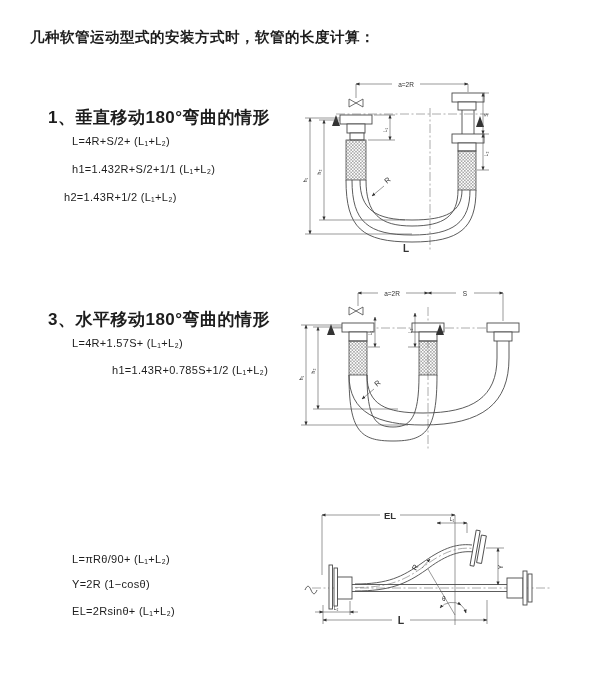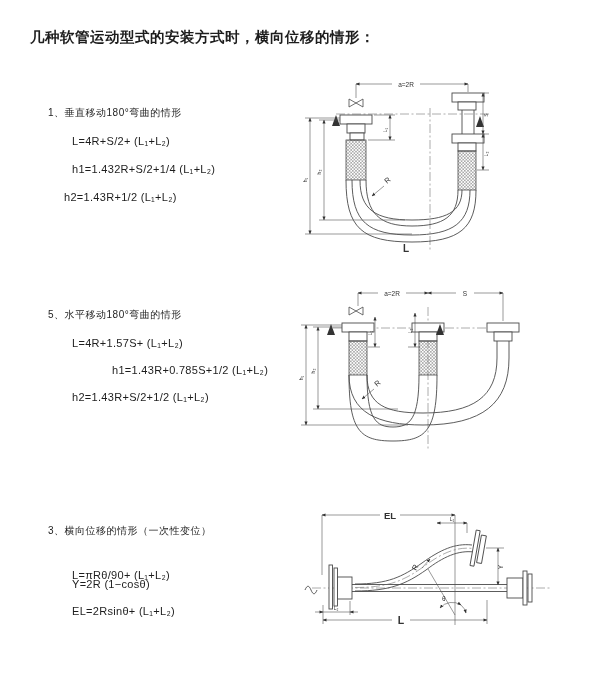--- a/index.html
+++ b/index.html
@@ -1,51 +1,49 @@
 <!DOCTYPE html>
 <html><head>
 <meta charset="utf-8">
 <style>
   html,body{margin:0;padding:0;background:#ffffff;}
   .page{position:relative;width:600px;height:675px;background:#ffffff;overflow:hidden;
         font-family:"Liberation Sans","DejaVu Sans",sans-serif;color:#1d1d1d;}
   .t{position:absolute;white-space:nowrap;}
   .title{font-size:14.5px;font-weight:600;letter-spacing:0.5px;}
-  .heading{font-size:10px;font-weight:400;letter-spacing:0.5px;}
+  .heading{font-size:17px;font-weight:700;letter-spacing:0.5px;}
   .formula{font-size:11px;font-weight:500;letter-spacing:0.3px;}
   svg{position:absolute;overflow:visible;}
   svg text{font-family:"Liberation Sans","DejaVu Sans",sans-serif;fill:#333;}
   .obj{stroke:#4a4a4a;stroke-width:0.9;fill:none;}
   .objf{stroke:#4a4a4a;stroke-width:0.9;fill:#ffffff;}
   .dim{stroke:#555;stroke-width:0.6;fill:none;}
   .cl{stroke:#666;stroke-width:0.55;fill:none;stroke-dasharray:9 2.5 2 2.5;}
   .dim-label{font-size:6.5px;}
   .dim-label-sm{font-size:5px;}
   .big-label{font-size:10px;font-weight:600;}
   .mov{fill:#333;stroke:none;}
 </style>
 </head>
 <body>
 
 <div class="page">
 
-  <div class="t title" style="left:30px;top:28px;">几种软管运动型式的安装方式时，横向位移的情形：</div>
+  <div class="t title" style="left:30px;top:28px;">几种软管运动型式的安装方式时，软管的长度计算：</div>
 
   <div class="t heading" style="left:48px;top:106px;">1、垂直移动180°弯曲的情形</div>
   <div class="t formula" style="left:72px;top:135px;">L=4R+S/2+ (L₁+L₂)</div>
-  <div class="t formula" style="left:72px;top:163px;">h1=1.432R+S/2+1/4 (L₁+L₂)</div>
+  <div class="t formula" style="left:72px;top:163px;">h1=1.432R+S/2+1/1 (L₁+L₂)</div>
   <div class="t formula" style="left:64px;top:191px;">h2=1.43R+1/2 (L₁+L₂)</div>
 
-  <div class="t heading" style="left:48px;top:308px;">5、水平移动180°弯曲的情形</div>
+  <div class="t heading" style="left:48px;top:308px;">3、水平移动180°弯曲的情形</div>
   <div class="t formula" style="left:72px;top:337px;">L=4R+1.57S+ (L₁+L₂)</div>
   <div class="t formula" style="left:72px;top:364px;margin-left:40px;">h1=1.43R+0.785S+1/2 (L₁+L₂)</div>
-  <div class="t formula" style="left:72px;top:391px;">h2=1.43R+S/2+1/2 (L₁+L₂)</div>
-
-  <div class="t heading" style="left:48px;top:524px;">3、横向位移的情形（一次性变位）</div>
-  <div class="t formula" style="left:72px;top:569px;">L=πRθ/90+ (L₁+L₂)</div>
+
+  <div class="t formula" style="left:72px;top:553px;">L=πRθ/90+ (L₁+L₂)</div>
   <div class="t formula" style="left:72px;top:578px;">Y=2R (1−cosθ)</div>
   <div class="t formula" style="left:72px;top:605px;">EL=2Rsinθ+ (L₁+L₂)</div>
 
   <svg style="left:300px;top:70px;" width="240" height="195" viewBox="0 0 240 195">
     <defs>
       <marker id="ah" viewBox="0 0 10 10" refX="9" refY="5" markerWidth="6.5" markerHeight="6.5" orient="auto-start-reverse">
         <path d="M0,1 L10,5 L0,9 z" fill="#333"></path>
       </marker>
       <pattern id="braid" width="3.2" height="3.2" patternUnits="userSpaceOnUse">
         <path d="M0,3.2 L3.2,0 M0,0 L3.2,3.2" stroke="#777" stroke-width="0.5"></path>

